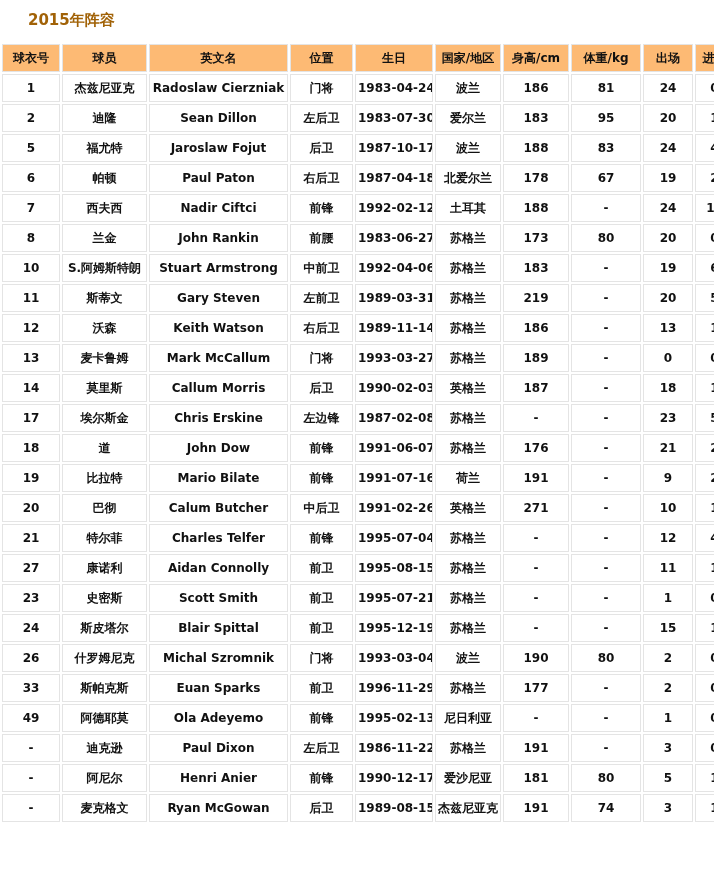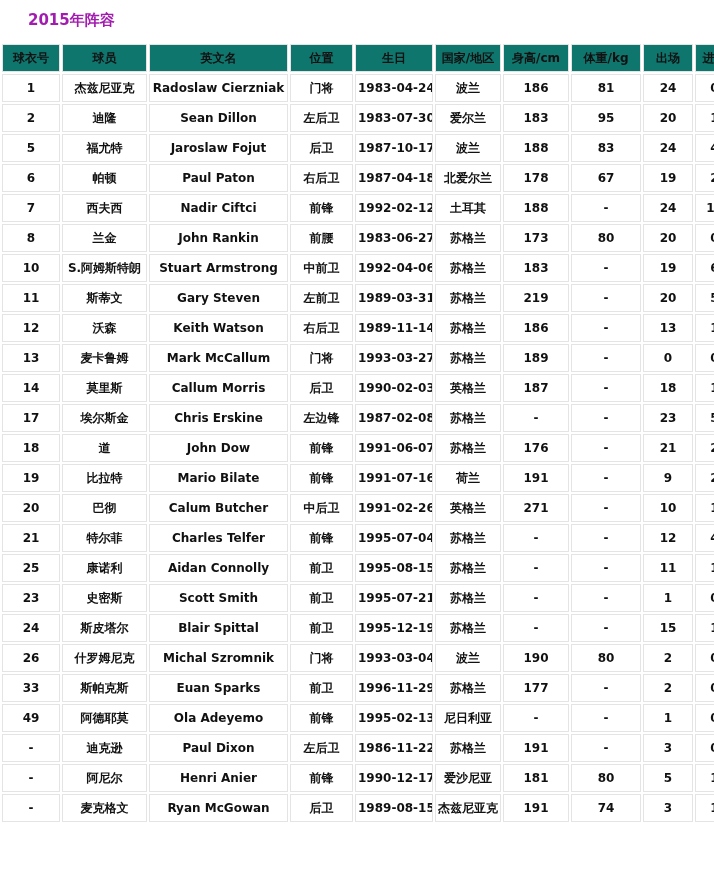--- a/index.html
+++ b/index.html
@@ -11,21 +11,21 @@
   }
   .page {
     width: 714px;
     height: 869px;
     background: #ffffff;
     box-sizing: border-box;
   }
   .page-title {
     font-size: 15px;
     font-weight: bold;
-    color: #a21caf;
+    color: #a16207;
     margin: 0;
     padding: 11px 0 13px 28px;
     line-height: 18px;
   }
   table.squad {
     width: 714px;
     table-layout: fixed;
     border-collapse: separate;
     border-spacing: 2px;
     background: #ffffff;
@@ -37,21 +37,21 @@
     font-size: 12px;
     font-weight: bold;
     color: #111111;
     height: 26px;
     padding: 0 2px;
     overflow: hidden;
     white-space: nowrap;
     line-height: 26px;
   }
   table.squad th {
-    background: #0f766e;
+    background: #fdba74;
     text-align: center;
   }
   table.squad td {
     background: #ffffff;
   }
 </style>
 </head>
 <body>
 
 <div class="page">
@@ -271,21 +271,21 @@
           <td>Charles Telfer</td>
           <td>前锋</td>
           <td>1995-07-04</td>
           <td>苏格兰</td>
           <td>-</td>
           <td>-</td>
           <td>12</td>
           <td>4</td>
         </tr>
         <tr>
-          <td>25</td>
+          <td>27</td>
           <td>康诺利</td>
           <td>Aidan Connolly</td>
           <td>前卫</td>
           <td>1995-08-15</td>
           <td>苏格兰</td>
           <td>-</td>
           <td>-</td>
           <td>11</td>
           <td>1</td>
         </tr>

